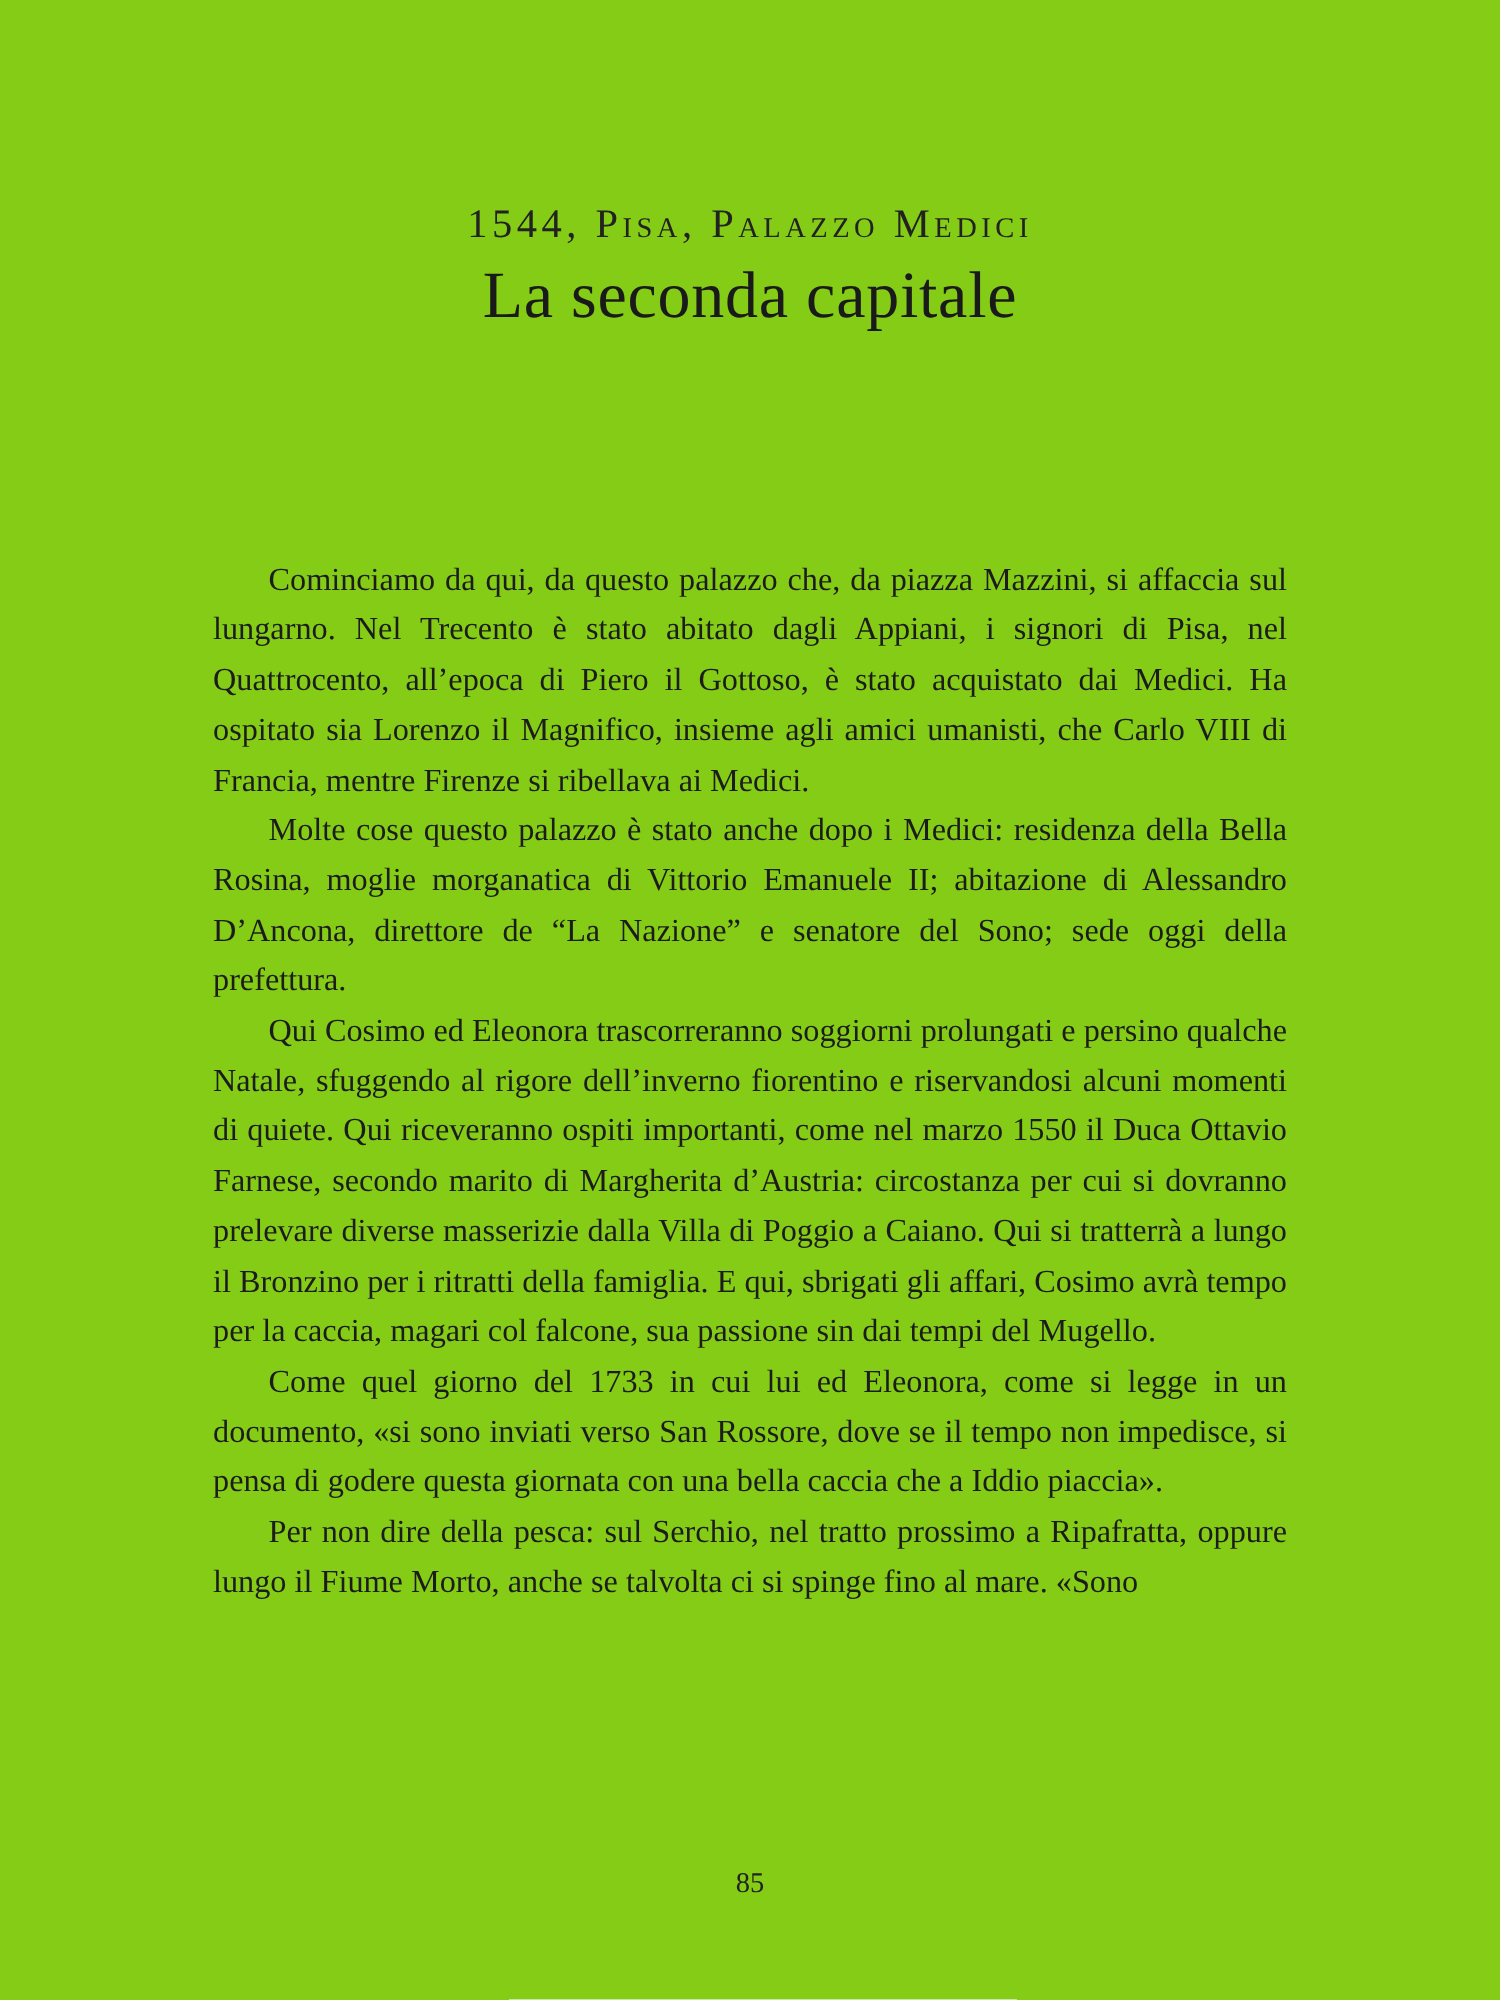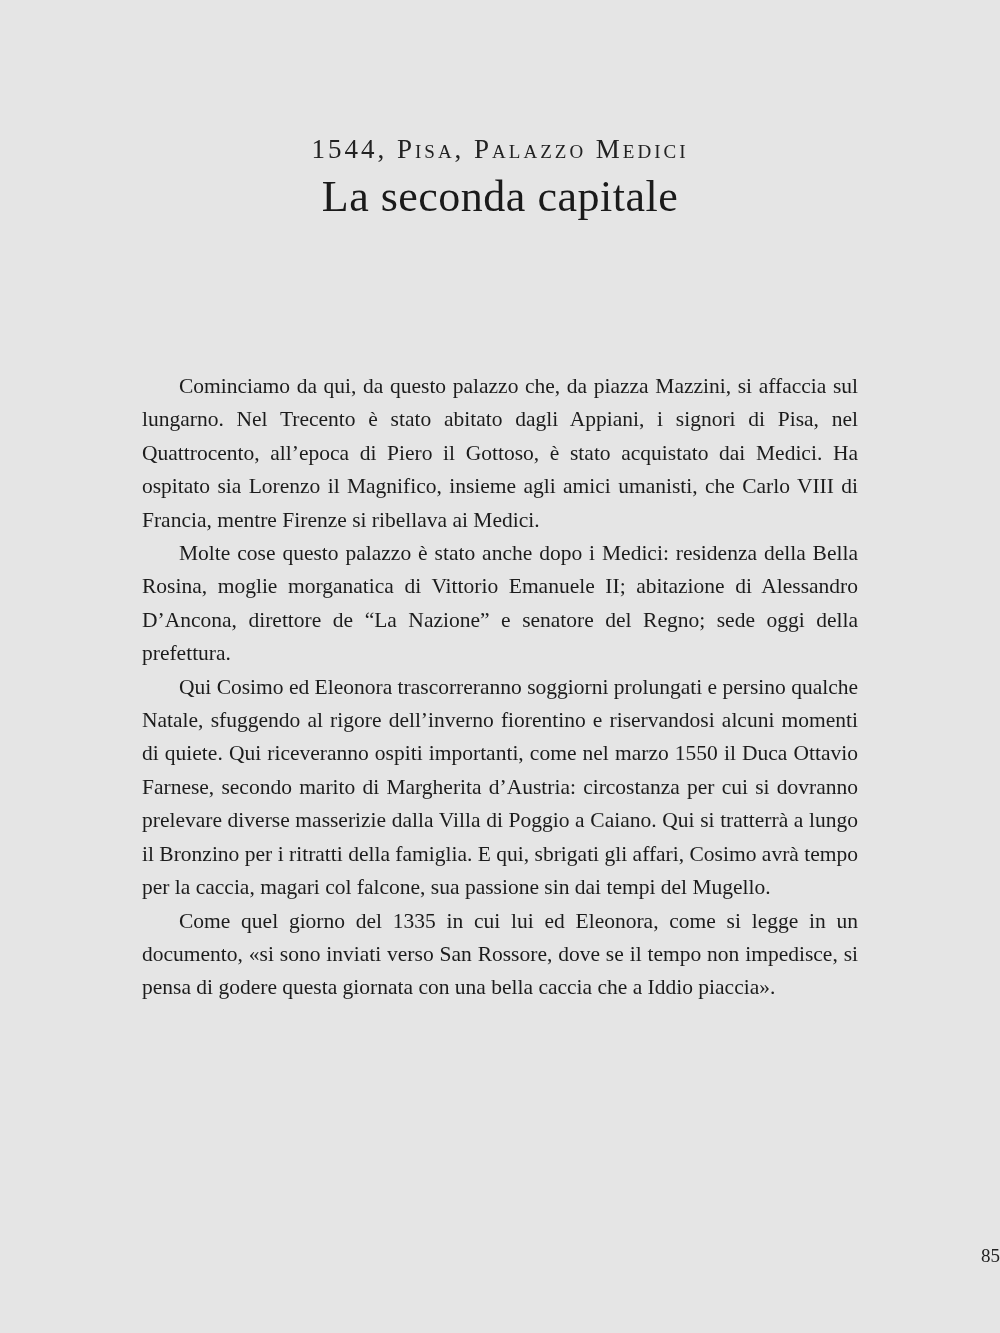--- a/index.html
+++ b/index.html
@@ -4,21 +4,21 @@
 <style>
   html, body {
     margin: 0;
     padding: 0;
     background: #ffffff;
   }
   .page {
     position: relative;
     width: 1000px;
     height: 1333px;
-    background: #e5e5e5;
+    background: #84cc16;
     color: #1c1c1c;
     font-family: "Liberation Serif", "DejaVu Serif", serif;
     overflow: hidden;
   }
   .kicker {
     padding-top: 134px;
     text-align: center;
     font-variant: small-caps;
     letter-spacing: 3px;
     font-size: 27px;
@@ -42,36 +42,37 @@
   .body-text p {
     margin: 0;
     padding: 0;
     text-indent: 37px;
   }
   .page-number {
     position: absolute;
     bottom: 66px;
     left: 0;
     width: 100%;
-    text-align: right;
+    text-align: center;
     font-size: 19px;
     color: #222222;
   }
 </style>
 </head>
 <body>
 
 <div class="page">
 
   <div class="kicker">1544, Pisa, Palazzo Medici</div>
 
   <h1 class="title">La seconda capitale</h1>
 
   <div class="body-text">
     <p>Cominciamo da qui, da questo palazzo che, da piazza Mazzini, si affaccia sul lungarno. Nel Trecento è stato abitato dagli Appiani, i signori di Pisa, nel Quattrocento, all’epoca di Piero il Gottoso, è stato acquistato dai Medici. Ha ospitato sia Lorenzo il Magnifico, insieme agli amici umanisti, che Carlo VIII di Francia, mentre Firenze si ribellava ai Medici.</p>
-    <p>Molte cose questo palazzo è stato anche dopo i Medici: residenza della Bella Rosina, moglie morganatica di Vittorio Emanuele II; abitazione di Alessandro D’Ancona, direttore de “La Nazione” e senatore del Regno; sede oggi della prefettura.</p>
+    <p>Molte cose questo palazzo è stato anche dopo i Medici: residenza della Bella Rosina, moglie morganatica di Vittorio Emanuele II; abitazione di Alessandro D’Ancona, direttore de “La Nazione” e senatore del Sono; sede oggi della prefettura.</p>
     <p>Qui Cosimo ed Eleonora trascorreranno soggiorni prolungati e persino qualche Natale, sfuggendo al rigore dell’inverno fiorentino e riservandosi alcuni momenti di quiete. Qui riceveranno ospiti importanti, come nel marzo 1550 il Duca Ottavio Farnese, secondo marito di Margherita d’Austria: circostanza per cui si dovranno prelevare diverse masserizie dalla Villa di Poggio a Caiano. Qui si tratterrà a lungo il Bronzino per i ritratti della famiglia. E qui, sbrigati gli affari, Cosimo avrà tempo per la caccia, magari col falcone, sua passione sin dai tempi del Mugello.</p>
-    <p>Come quel giorno del 1335 in cui lui ed Eleonora, come si legge in un documento, «si sono inviati verso San Rossore, dove se il tempo non impedisce, si pensa di godere questa giornata con una bella caccia che a Iddio piaccia».</p>
+    <p>Come quel giorno del 1733 in cui lui ed Eleonora, come si legge in un documento, «si sono inviati verso San Rossore, dove se il tempo non impedisce, si pensa di godere questa giornata con una bella caccia che a Iddio piaccia».</p>
+    <p>Per non dire della pesca: sul Serchio, nel tratto prossimo a Ripafratta, oppure lungo il Fiume Morto, anche se talvolta ci si spinge fino al mare. «Sono</p>
   </div>
 
   <div class="page-number">85</div>
 
 </div>
 
 </body></html>

